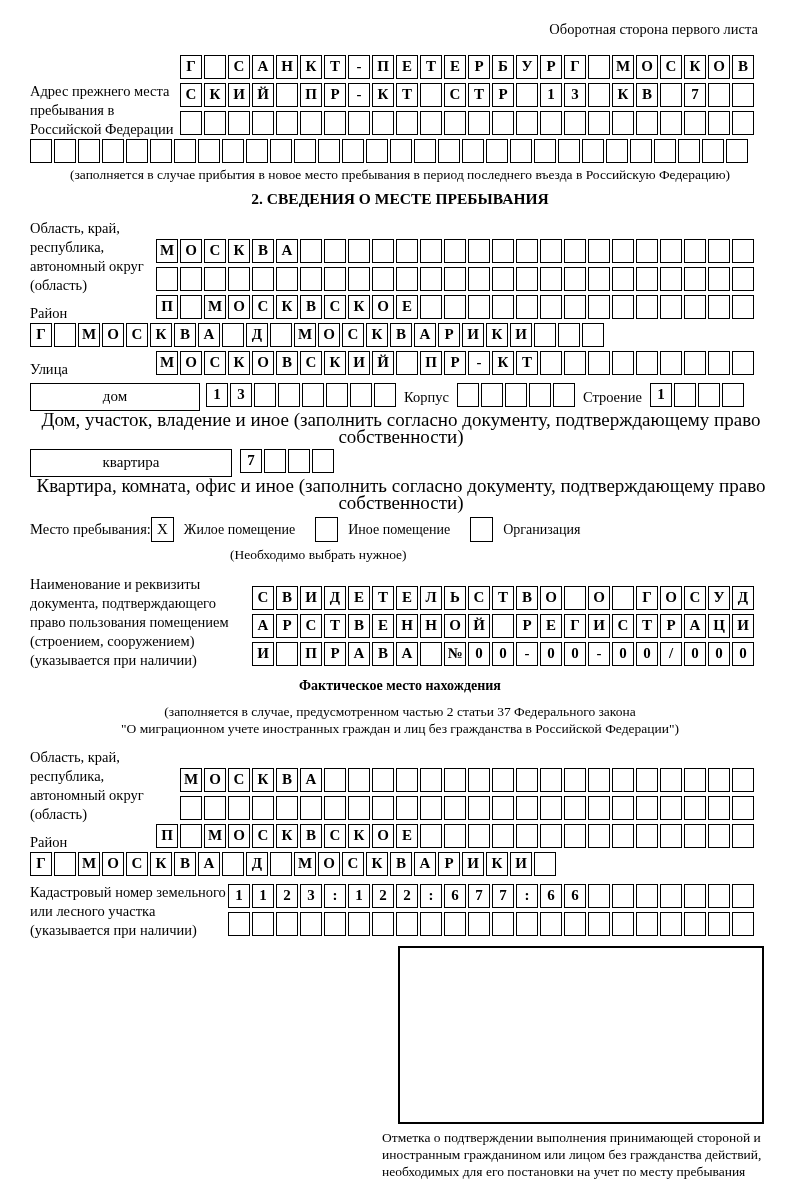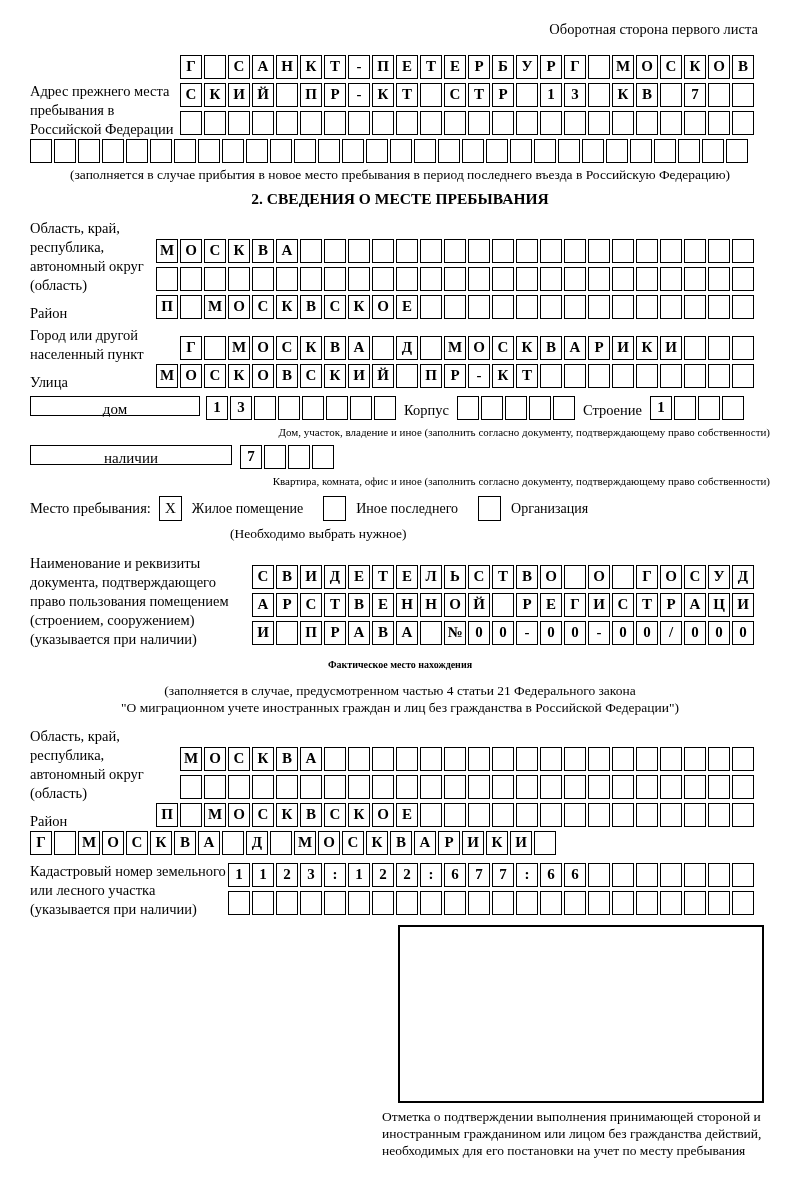--- a/index.html
+++ b/index.html
@@ -18,42 +18,42 @@
   .w222 { width:222px; flex:0 0 222px; }
   .w198 { width:198px; flex:0 0 198px; }
   .rows { display:flex; flex-direction:column; }
   .cells { display:flex; margin-bottom:4px; }
   .cell {
     width:22px; height:24px; flex:0 0 22px;
     border:1.5px solid #000; margin-right:2px;
     text-align:center; font-size:15px; line-height:21px; font-weight:bold;
   }
   .caption { font-size:13.5px; text-align:center; margin:0 0 6px 0; line-height:16px; }
-  .caption-left { font-size:11px; text-align:right; margin:0 0 4px 2px; line-height:17px; }
+  .caption-left { font-size:19px; text-align:center; margin:0 0 4px 2px; line-height:17px; }
   .sec-title { font-weight:bold; text-align:center; font-size:15.5px; margin:4px 0 8px 0; }
 
   .house-row, .apt-row { display:flex; align-items:flex-start; margin-top:4px; }
   .widebox {
-    border:1.5px solid #000; height:20px; text-align:center;
+    border:1.5px solid #000; height:28px; text-align:center;
     font-size:15px; line-height:25px;
   }
   .wb-house { width:170px; flex:0 0 170px; margin-right:6px; }
   .wb-apt   { width:202px; flex:0 0 202px; margin-right:8px; }
   .inline-label { font-size:14.5px; line-height:28px; padding:0 8px 0 6px; }
 
   .stay-row { display:flex; align-items:center; margin-top:6px; }
-  .stay-row .lbl { font-size:14.5px; margin-right:8px; }
+  .stay-row .lbl { font-size:14.5px; margin-right:0; }
   .checkbox {
     width:23px; height:25px; flex:0 0 23px; border:1.5px solid #000;
     text-align:center; font-size:15px; line-height:22px; margin-right:10px;
   }
   .opt-label { font-size:14px; margin-right:20px; }
   .stay-note { font-size:13.5px; margin:3px 0 8px 200px; }
 
-  .fact-title { font-weight:bold; text-align:center; font-size:10px; margin:6px 0 8px 0; }
+  .fact-title { font-weight:bold; text-align:center; font-size:14px; margin:6px 0 8px 0; }
   .fact-note { font-size:13.5px; text-align:center; line-height:17px; }
   .fact-note-wrap { margin-bottom:8px; }
 
   .mark-box {
     margin:6px 0 0 368px; width:366px; height:178px;
     border:2px solid #000;
   }
   .mark-caption {
     margin:5px 0 0 352px; width:398px;
     font-size:13.5px; line-height:17px; text-align:left;
@@ -269,21 +269,20 @@
       <div class="cell"></div>
       <div class="cell"></div>
       <div class="cell"></div>
       <div class="cell"></div>
       <div class="cell"></div>
       <div class="cell"></div>
     </div>
 </div>
 
 <div class="fblock">
-  <div class="flabel w150">Город или другой населенный пункт</div>
   <div class="cells">
       <div class="cell">Г</div>
       <div class="cell"></div>
       <div class="cell">М</div>
       <div class="cell">О</div>
       <div class="cell">С</div>
       <div class="cell">К</div>
       <div class="cell">В</div>
       <div class="cell">А</div>
       <div class="cell"></div>
@@ -360,36 +359,36 @@
   <div class="cells">
       <div class="cell">1</div>
       <div class="cell"></div>
       <div class="cell"></div>
       <div class="cell"></div>
     </div>
 </div>
 <div class="caption-left">Дом, участок, владение и иное (заполнить согласно документу, подтверждающему право собственности)</div>
 
 <div class="apt-row">
-  <div class="widebox wb-apt">наличии</div>
+  <div class="widebox wb-apt">квартира</div>
   <div class="cells">
       <div class="cell">7</div>
       <div class="cell"></div>
       <div class="cell"></div>
       <div class="cell"></div>
     </div>
 </div>
 <div class="caption-left">Квартира, комната, офис и иное (заполнить согласно документу, подтверждающему право собственности)</div>
 
 <div class="stay-row">
   <span class="lbl">Место пребывания:</span>
   <div class="checkbox">X</div>
   <span class="opt-label">Жилое помещение</span>
   <div class="checkbox"></div>
-  <span class="opt-label">Иное последнего</span>
+  <span class="opt-label">Иное помещение</span>
   <div class="checkbox"></div>
   <span class="opt-label">Организация</span>
 </div>
 <div class="stay-note">(Необходимо выбрать нужное)</div>
 
 <div class="fblock mt4">
   <div class="flabel w222">Наименование и реквизиты документа, подтверждающего право пользования помещением (строением, сооружением) (указывается при наличии)</div>
   <div class="rows">
     <div class="cells">
         <div class="cell">С</div>
@@ -458,21 +457,21 @@
         <div class="cell">/</div>
         <div class="cell">0</div>
         <div class="cell">0</div>
         <div class="cell">0</div>
       </div>
   </div>
 </div>
 
 <div class="fact-title">Фактическое место нахождения</div>
 <div class="fact-note-wrap">
-  <div class="fact-note">(заполняется в случае, предусмотренном частью 4 статьи 21 Федерального закона</div>
+  <div class="fact-note">(заполняется в случае, предусмотренном частью 2 статьи 37 Федерального закона</div>
   <div class="fact-note">"О миграционном учете иностранных граждан и лиц без гражданства в Российской Федерации")</div>
 </div>
 
 <div class="fblock">
   <div class="flabel w150">Область, край, республика, автономный округ (область)</div>
   <div class="rows">
     <div class="cells">
         <div class="cell">М</div>
         <div class="cell">О</div>
         <div class="cell">С</div>

